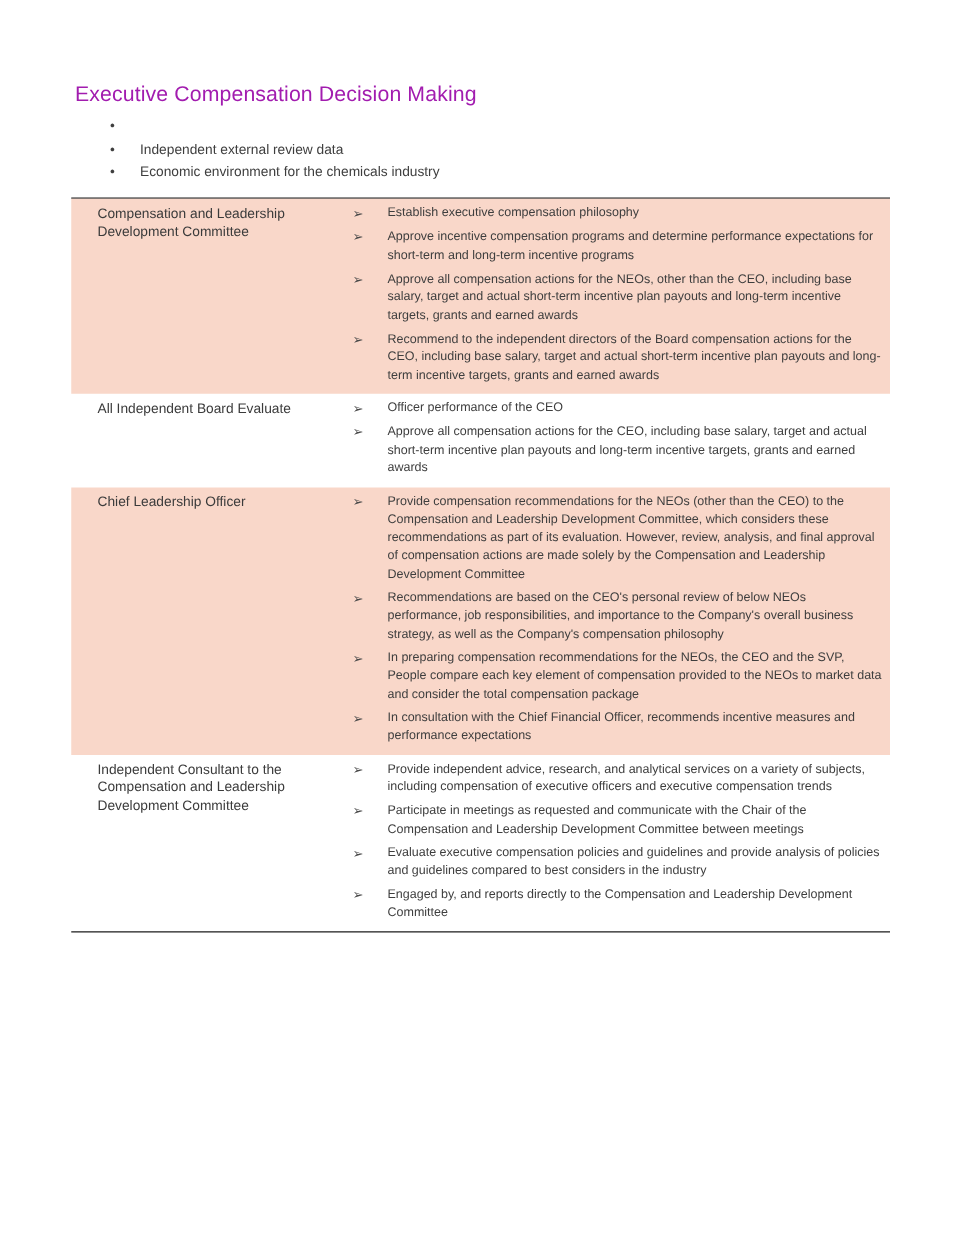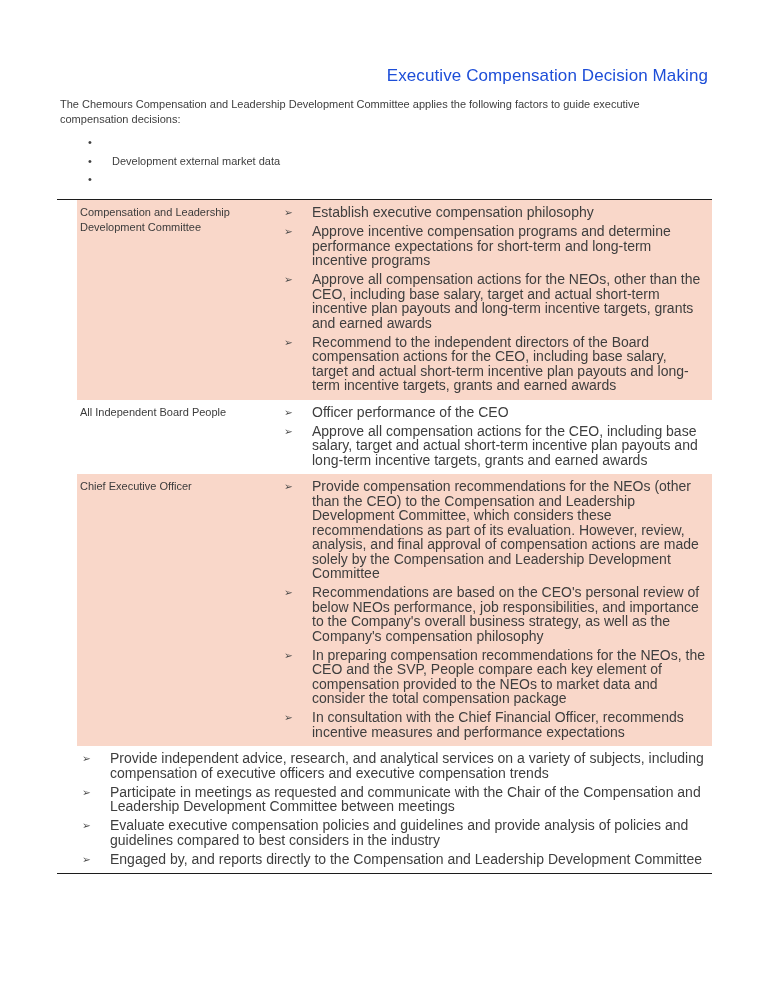--- a/index.html
+++ b/index.html
@@ -7,74 +7,73 @@
   body {
     width:768px; height:1000px;
     font-family:"Liberation Sans", sans-serif;
     color:#3e3e3e;
     position:relative;
     overflow:hidden;
   }
   .page { position:relative; width:768px; height:1000px; }
 
   .title {
-    font-size:17px; font-weight:400; color:#1d4ed8;
+    font-size:17px; font-weight:400; color:#a21caf;
     margin:66px 60px 0 60px;
     letter-spacing:0.1px;
-    text-align:right;
   }
   .para {
     font-size:11px; line-height:15px;
     margin:11px 75px 0 60px;
     max-width:635px;
   }
   .intro-bullets { margin:8px 0 0 60px; }
   .intro-bullet { display:flex; font-size:11px; line-height:15px; margin-bottom:3.5px; }
   .intro-bullet .dot { width:24px; padding-left:28px; box-sizing:content-box; flex-shrink:0; }
 
   .table {
     margin:12px 0 0 57px;
     width:655px;
     border-top:1px solid #1c1c1c;
     border-bottom:1px solid #1c1c1c;
   }
-  .trow { display:flex; padding:5px 6px 7px 3px;margin-left:20px; }
+  .trow { display:flex; padding:5px 6px 7px 21px; }
   .trow.shaded { background:var(--shade, #f9d7c9); }
   .role {
     width:202px; padding-right:10px; flex-shrink:0;
     font-size:11px; line-height:14.5px; color:#3b3b3b;
   }
   .items { flex:1; }
   .item { display:flex; margin-bottom:4.5px; }
   .item:last-child { margin-bottom:0; }
   .arrow {
     width:30px; flex-shrink:0; padding-left:2px;
     font-size:10.5px; line-height:14.5px; color:#4a4a4a;
   }
-  .item-text { flex:1; font-size:14px; line-height:14.5px; }
+  .item-text { flex:1; font-size:10px; line-height:14.5px; }
 </style>
 </head>
 <body>
 
 <div class="page">
 
   <h1 class="title">Executive Compensation Decision Making</h1>
 
-  <p class="para">The Chemours Compensation and Leadership Development Committee applies the following factors to guide executive compensation decisions:</p>
 
   <div class="intro-bullets">
     <div class="intro-bullet">
       <span class="dot">•</span>
     </div>
     <div class="intro-bullet">
       <span class="dot">•</span>
-      <span>Development external market data</span>
+      <span>Independent external review data</span>
     </div>
     <div class="intro-bullet">
       <span class="dot">•</span>
+      <span>Economic environment for the chemicals industry</span>
     </div>
   </div>
 
 
   <div class="table">
 
     <div class="trow shaded">
       <div class="role">Compensation and Leadership Development Committee</div>
       <div class="items">
         <div class="item">
@@ -90,35 +89,35 @@
           <span class="item-text">Approve all compensation actions for the NEOs, other than the CEO, including base salary, target and actual short-term incentive plan payouts and long-term incentive targets, grants and earned awards</span>
         </div>
         <div class="item">
           <span class="arrow">➢</span>
           <span class="item-text">Recommend to the independent directors of the Board compensation actions for the CEO, including base salary, target and actual short-term incentive plan payouts and long-term incentive targets, grants and earned awards</span>
         </div>
       </div>
     </div>
 
     <div class="trow">
-      <div class="role">All Independent Board People</div>
+      <div class="role">All Independent Board Evaluate</div>
       <div class="items">
         <div class="item">
           <span class="arrow">➢</span>
           <span class="item-text">Officer performance of the CEO</span>
         </div>
         <div class="item">
           <span class="arrow">➢</span>
           <span class="item-text">Approve all compensation actions for the CEO, including base salary, target and actual short-term incentive plan payouts and long-term incentive targets, grants and earned awards</span>
         </div>
       </div>
     </div>
 
     <div class="trow shaded">
-      <div class="role">Chief Executive Officer</div>
+      <div class="role">Chief Leadership Officer</div>
       <div class="items">
         <div class="item">
           <span class="arrow">➢</span>
           <span class="item-text">Provide compensation recommendations for the NEOs (other than the CEO) to the Compensation and Leadership Development Committee, which considers these recommendations as part of its evaluation. However, review, analysis, and final approval of compensation actions are made solely by the Compensation and Leadership Development Committee</span>
         </div>
         <div class="item">
           <span class="arrow">➢</span>
           <span class="item-text">Recommendations are based on the CEO's personal review of below NEOs performance, job responsibilities, and importance to the Company's overall business strategy, as well as the Company's compensation philosophy</span>
         </div>
         <div class="item">
@@ -126,20 +125,21 @@
           <span class="item-text">In preparing compensation recommendations for the NEOs, the CEO and the SVP, People compare each key element of compensation provided to the NEOs to market data and consider the total compensation package</span>
         </div>
         <div class="item">
           <span class="arrow">➢</span>
           <span class="item-text">In consultation with the Chief Financial Officer, recommends incentive measures and performance expectations</span>
         </div>
       </div>
     </div>
 
     <div class="trow">
+      <div class="role">Independent Consultant to the Compensation and Leadership Development Committee</div>
       <div class="items">
         <div class="item">
           <span class="arrow">➢</span>
           <span class="item-text">Provide independent advice, research, and analytical services on a variety of subjects, including compensation of executive officers and executive compensation trends</span>
         </div>
         <div class="item">
           <span class="arrow">➢</span>
           <span class="item-text">Participate in meetings as requested and communicate with the Chair of the Compensation and Leadership Development Committee between meetings</span>
         </div>
         <div class="item">

